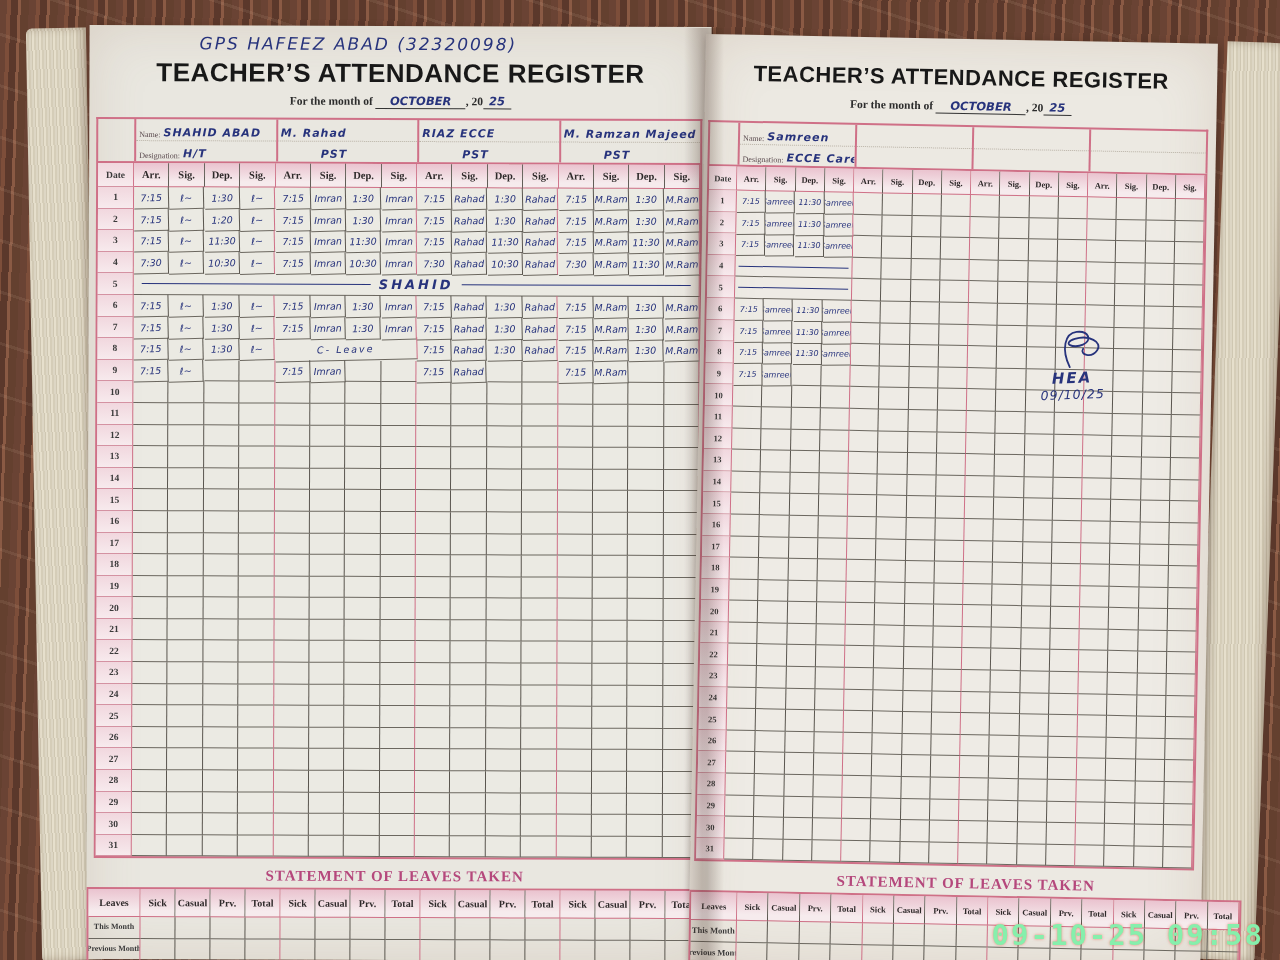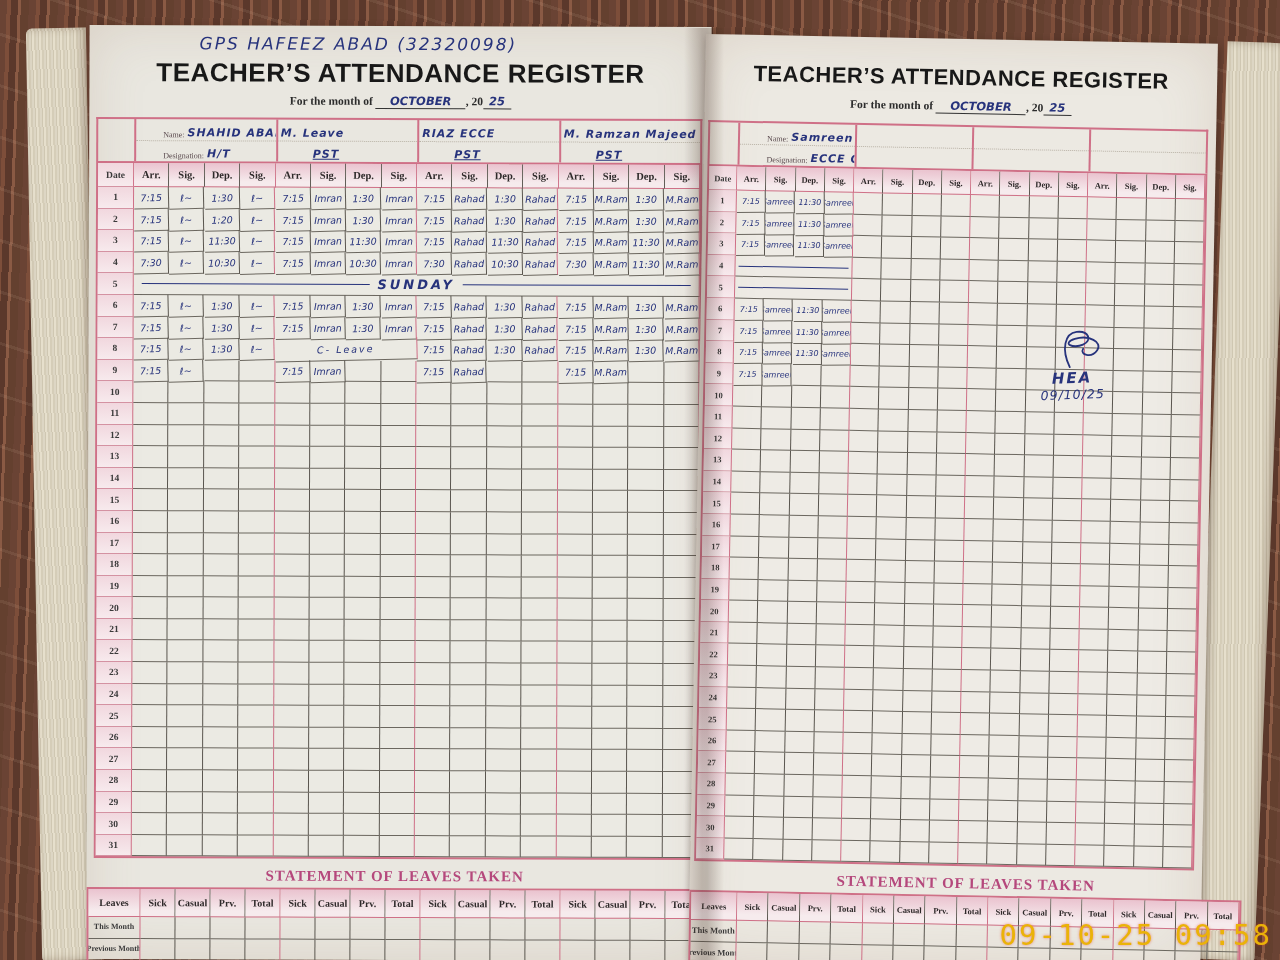--- a/index.html
+++ b/index.html
@@ -44,23 +44,23 @@
   
   .att-wrap { position:absolute; }
   .p0 .att-wrap { top:92px; left:7px; right:9px; }
   .p1 .att-wrap { top:86px; left:4px; right:8px; }
   .name-row { display:grid; height:44px; border:2px solid #cf7087; border-bottom:none; }
   .p0 .name-row { grid-template-columns:36px repeat(4,1fr); }
   .p1 .name-row { grid-template-columns:28px repeat(4,1fr); }
   .ngroup { border-left:2px solid #cf7087; display:flex; flex-direction:column; overflow:hidden; }
   .nline { flex:1; display:flex; align-items:flex-end; padding:0 3px 1px 3px; border-bottom:1px dotted #b9b2a6; overflow:hidden; white-space:nowrap; }
   .nline:last-child { border-bottom:none; }
-  .plabel { font-family:"Liberation Serif", serif; font-size:8px; color:#5a4a4e; margin-right:3px; flex:none;margin-left:24px; }
+  .plabel { font-family:"Liberation Serif", serif; font-size:8px; color:#5a4a4e; margin-right:3px; flex:none; }
   .nval { font-size:11px; font-weight:bold; letter-spacing:1px; white-space:nowrap; }
-  .desigval { margin-left:32px;text-decoration:underline; }
+  .desigval { margin-left:40px; }
   .att-grid { display:grid; border:2px solid #cf7087; background:rgba(255,255,255,.12); }
   .p0 .att-grid { grid-template-columns:36px repeat(16,1fr); grid-template-rows:24px; grid-auto-rows:21.6px; }
   .p1 .att-grid { grid-template-columns:28px repeat(16,1fr); grid-template-rows:24px; grid-auto-rows:21.6px; }
   .cell { border-right:1px solid #5a564f; border-bottom:1px solid #6b675f; display:flex; align-items:center; justify-content:center; overflow:hidden; white-space:nowrap; font-size:9.5px; }
   .p1 .cell { font-size:8.5px; }
   .cell.lastg { border-right:1.6px solid #cf7087; }
   .hcell {
     background:linear-gradient(#eac3cf, #f6ebed 80%);
     font-family:"Liberation Serif", serif; font-weight:bold; font-size:10.5px; color:#2e2a2a;
     border-bottom:1.6px solid #cf7087;
@@ -91,23 +91,23 @@
   .lcorner { font-size:10px; }
   .llabel { font-family:"Liberation Serif", serif; font-weight:bold; font-size:8px; text-align:center; line-height:1.05;
     flex-direction:column; color:#3a3a3a; border-right:1.6px solid #cf7087; }
   
   .signoff { position:absolute; top:288px; left:292px; width:160px; transform:rotate(-3deg); text-align:center; z-index:3; }
   .signoff svg { display:block; margin:0 auto; }
   .signoff .slabel { font-size:15px; letter-spacing:2px; font-weight:bold; }
   .signoff .sdate { font-size:12.5px; letter-spacing:1px; }
   
   .timestamp {
-    position:absolute; right:8px; bottom:8px; z-index:10;
-    font-family:"DejaVu Sans Mono", monospace; font-weight:normal; font-size:29px; letter-spacing:2px;
-    color:#eab308; text-shadow:0 0 3px rgba(232,57,31,.55);
+    position:absolute; right:16px; bottom:8px; z-index:10;
+    font-family:"DejaVu Sans Mono", monospace; font-weight:bold; font-size:29px; letter-spacing:2px;
+    color:#86efac; text-shadow:0 0 3px rgba(232,57,31,.55);
   }
 </style>
 </head>
 <body>
 
 <div class="fore-edge left"></div>
 <div class="fore-edge right"></div>
 
 <div class="page p0">
   <div class="annotation ink">GPS     HAFEEZ     ABAD   (32320098)</div>
@@ -125,21 +125,21 @@
             <span class="plabel">Name:</span>
             <span class="ink nval">SHAHID  ABAD</span>
           </div>
         <div class="nline">
             <span class="plabel">Designation:</span>
             <span class="ink nval">H/T</span>
           </div>
       </div>
       <div class="ngroup">
         <div class="nline">
-            <span class="ink nval">M. Leave</span>
+            <span class="ink nval">M. Rahad</span>
           </div>
         <div class="nline">
             <span class="ink nval desigval">PST</span>
           </div>
       </div>
       <div class="ngroup">
         <div class="nline">
             <span class="ink nval">RIAZ  ECCE</span>
           </div>
         <div class="nline">
@@ -238,21 +238,21 @@
         <div class="cell ink">Rahad</div>
         <div class="cell ink">10:30</div>
         <div class="cell lastg ink">Rahad</div>
         <div class="cell ink">7:30</div>
         <div class="cell ink">M.Ram</div>
         <div class="cell ink">11:30</div>
         <div class="cell lastg ink">M.Ram</div>
         <div class="cell datec">5</div>
         <div class="cell lastg span-full">
           <span class="dash"></span>
-          <span class="ink sunday-text">SUNDAY</span>
+          <span class="ink sunday-text">SHAHID</span>
           <span class="dash"></span>
         </div>
         <div class="cell datec">6</div>
         <div class="cell ink">7:15</div>
         <div class="cell ink">ℓ~</div>
         <div class="cell ink">1:30</div>
         <div class="cell lastg ink">ℓ~</div>
         <div class="cell ink">7:15</div>
         <div class="cell ink">Imran</div>
         <div class="cell ink">1:30</div>

